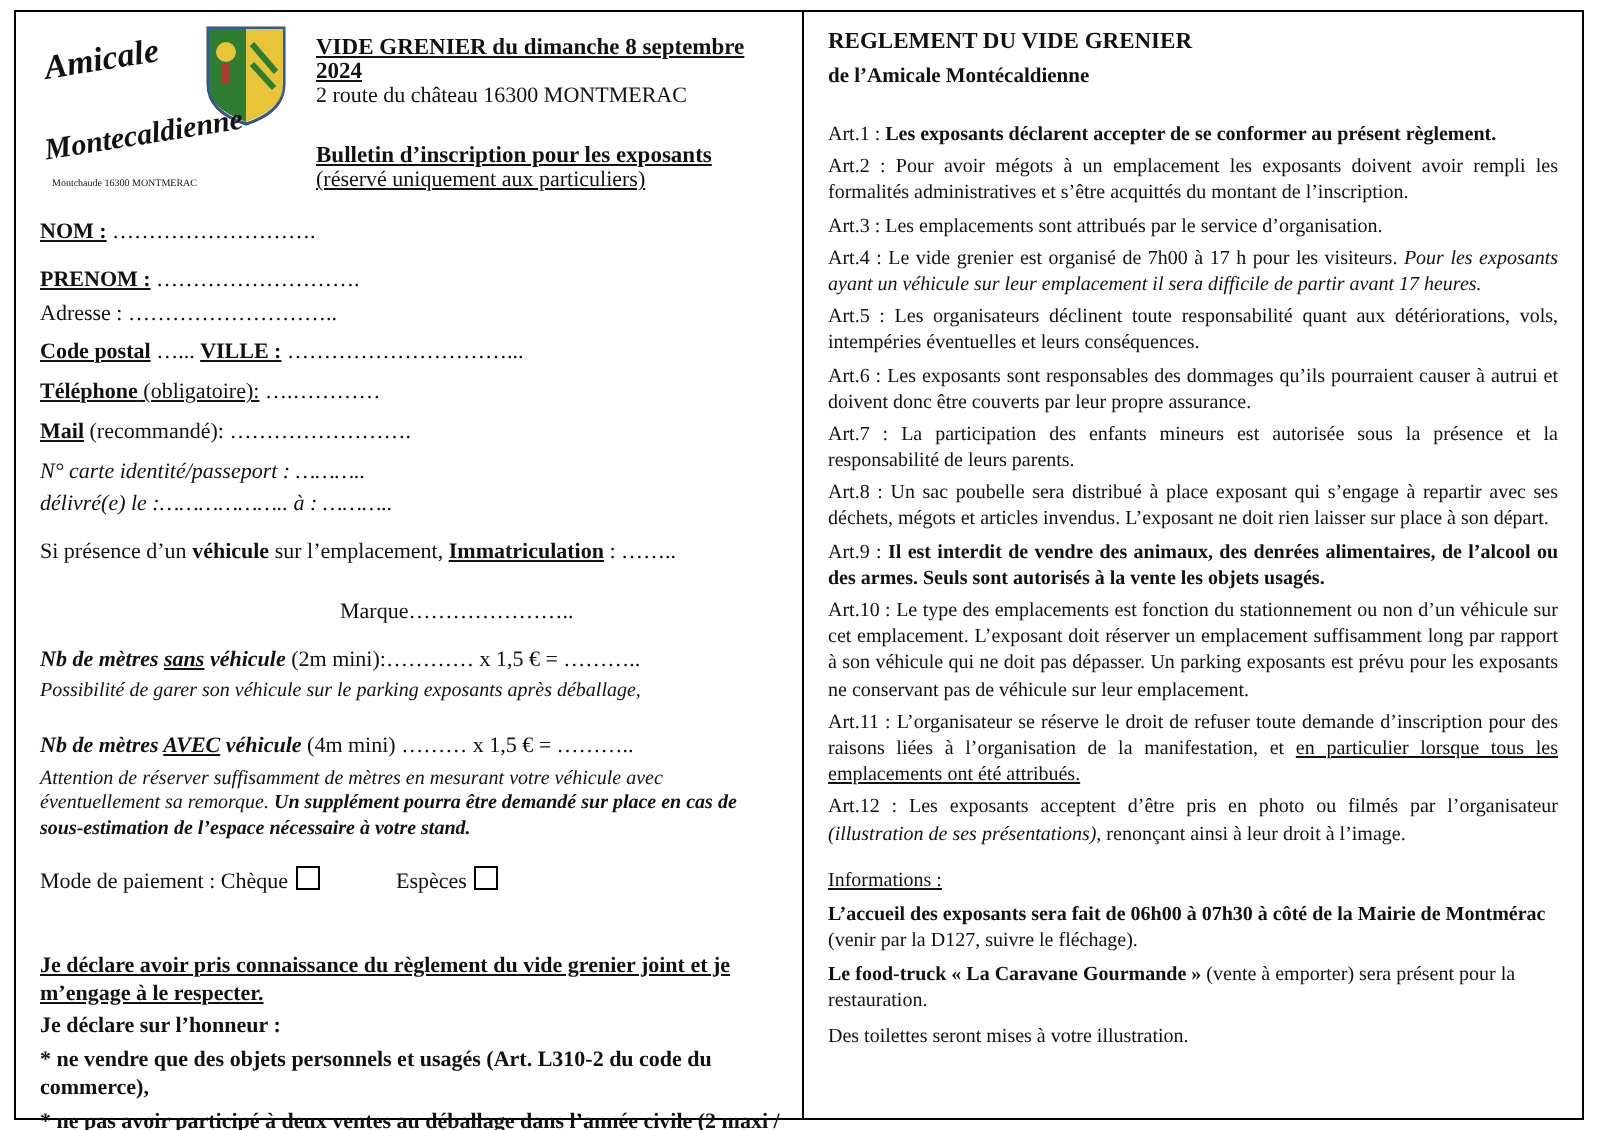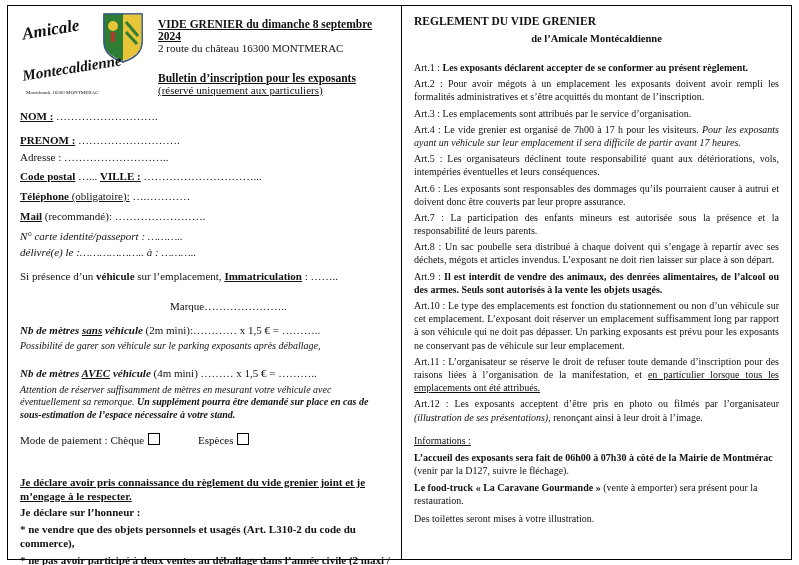--- a/index.html
+++ b/index.html
@@ -28,21 +28,21 @@
   
   .form{font-size:11px;line-height:1.25;margin-top:4px;}
   .fl{margin-top:6px;}
   .fl-tight{margin-top:3px;}
   .small-i{font-size:10px;font-style:italic;}
   .marque{margin-left:150px;margin-top:16px;}
   .checkbox{display:inline-block;width:10px;height:10px;border:1.5px solid #000;vertical-align:-1px;margin-left:4px;background:#fff;}
   .gap-xs{height:4px;}.gap-m{height:12px;}
   
   .rules-title{font-weight:bold;font-size:11.5px;text-align:left;}
-  .rules-sub{font-weight:bold;font-size:10.5px;text-align:center;margin-top:3px;}
+  .rules-sub{font-weight:bold;font-size:10.5px;margin-top:3px;}
   .art{margin-top:3px;text-align:justify;}
   .info-block{margin-top:10px;}
   .info-line{margin-top:4px;}
 </style>
 </head>
 <body>
 
 <div class="page">
 
   <div class="col-left">
@@ -108,21 +108,21 @@
     <p class="rules-sub">de l’Amicale Montécaldienne</p>
     <div class="gap-m"></div>
 
     <p class="art"><span>Art.1 : </span><span class="b">Les exposants déclarent accepter de se conformer au présent règlement.</span></p>
     <p class="art"><span>Art.2 : </span><span>Pour avoir mégots à un emplacement les exposants doivent avoir rempli les formalités administratives et s’être acquittés du montant de l’inscription.</span></p>
     <p class="art"><span>Art.3 : </span><span>Les emplacements sont attribués par le service d’organisation.</span></p>
     <p class="art"><span>Art.4 : </span><span>Le vide grenier est organisé de 7h00 à 17 h pour les visiteurs. </span><span class="i">Pour les exposants ayant un véhicule sur leur emplacement il sera difficile de partir avant 17 heures.</span></p>
     <p class="art"><span>Art.5 : </span><span>Les organisateurs déclinent toute responsabilité quant aux détériorations, vols, intempéries éventuelles et leurs conséquences.</span></p>
     <p class="art"><span>Art.6 : </span><span>Les exposants sont responsables des dommages qu’ils pourraient causer à autrui et doivent donc être couverts par leur propre assurance.</span></p>
     <p class="art"><span>Art.7 : </span><span>La participation des enfants mineurs est autorisée sous la présence et la responsabilité de leurs parents.</span></p>
-    <p class="art"><span>Art.8 : </span><span>Un sac poubelle sera distribué à chaque doivent qui s’engage à repartir avec ses déchets, mégots et articles invendus. L’exposant ne doit rien laisser sur place à son départ.</span></p>
+    <p class="art"><span>Art.8 : </span><span>Un sac poubelle sera distribué à place exposant qui s’engage à repartir avec ses déchets, mégots et articles invendus. L’exposant ne doit rien laisser sur place à son départ.</span></p>
     <p class="art"><span>Art.9 : </span><span class="b">Il est interdit de vendre des animaux, des denrées alimentaires, de l’alcool ou des armes. Seuls sont autorisés à la vente les objets usagés.</span></p>
     <p class="art"><span>Art.10 : </span><span>Le type des emplacements est fonction du stationnement ou non d’un véhicule sur cet emplacement. L’exposant doit réserver un emplacement suffisamment long par rapport à son véhicule qui ne doit pas dépasser. Un parking exposants est prévu pour les exposants ne conservant pas de véhicule sur leur emplacement.</span></p>
     <p class="art"><span>Art.11 : </span><span>L’organisateur se réserve le droit de refuser toute demande d’inscription pour des raisons liées à l’organisation de la manifestation, et </span><span class="u">en particulier lorsque tous les emplacements ont été attribués.</span></p>
     <p class="art"><span>Art.12 : </span><span>Les exposants acceptent d’être pris en photo ou filmés par l’organisateur </span><span class="i">(illustration de ses présentations)</span><span>, renonçant ainsi à leur droit à l’image.</span></p>
 
     <div class="info-block">
       <p class="u">Informations :</p>
       <p class="info-line"><span class="b">L’accueil des exposants sera fait de 06h00 à 07h30 à côté de la Mairie de Montmérac</span><span> (venir par la D127, suivre le fléchage).</span></p>
       <p class="info-line"><span class="b">Le food-truck « La Caravane Gourmande »</span><span> (vente à emporter) sera présent pour la restauration.</span></p>
       <p class="info-line"><span>Des toilettes seront mises à votre illustration.</span></p>

